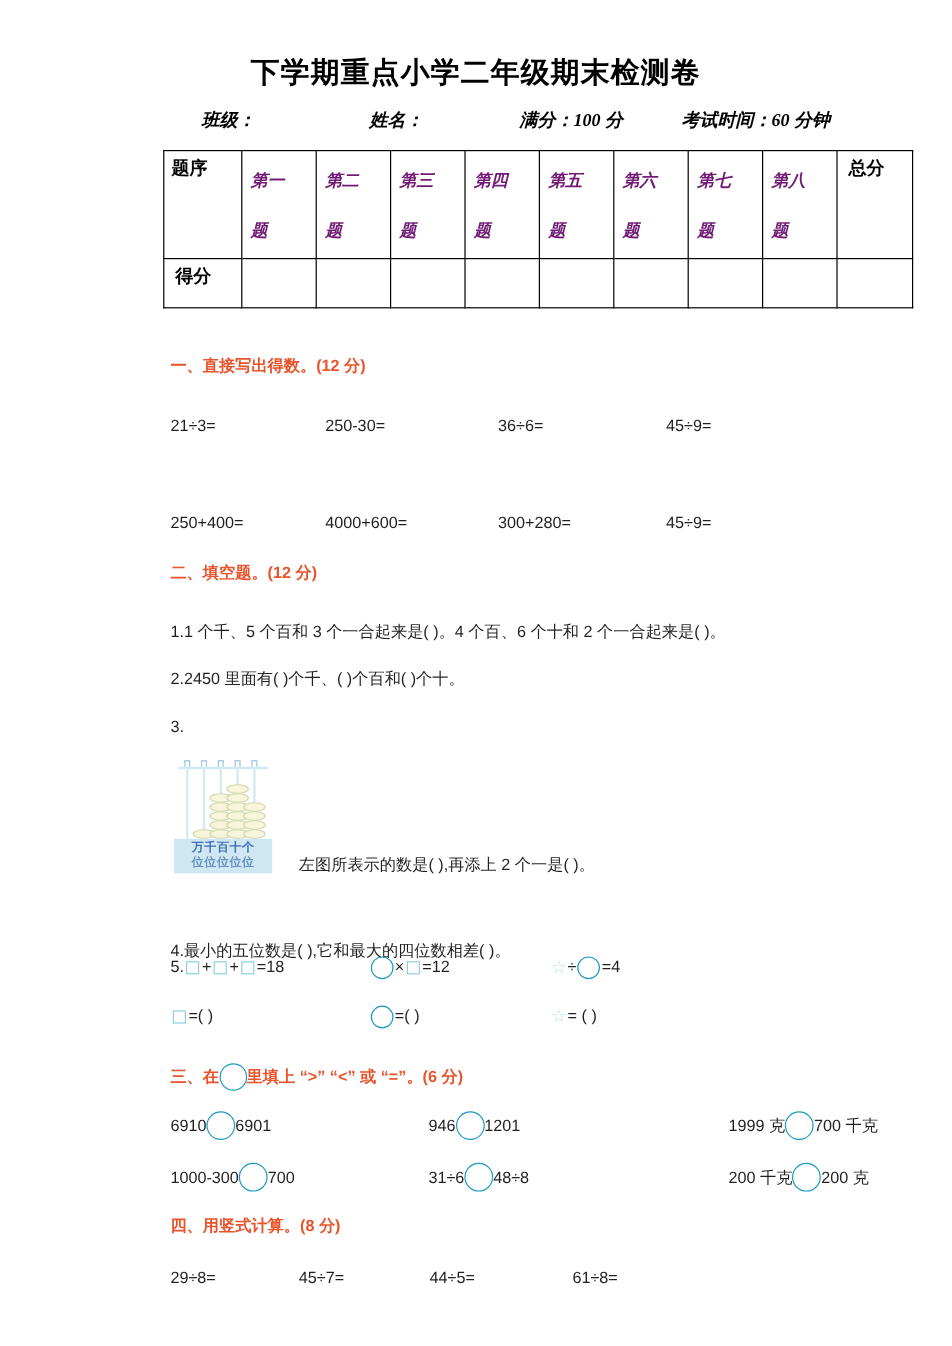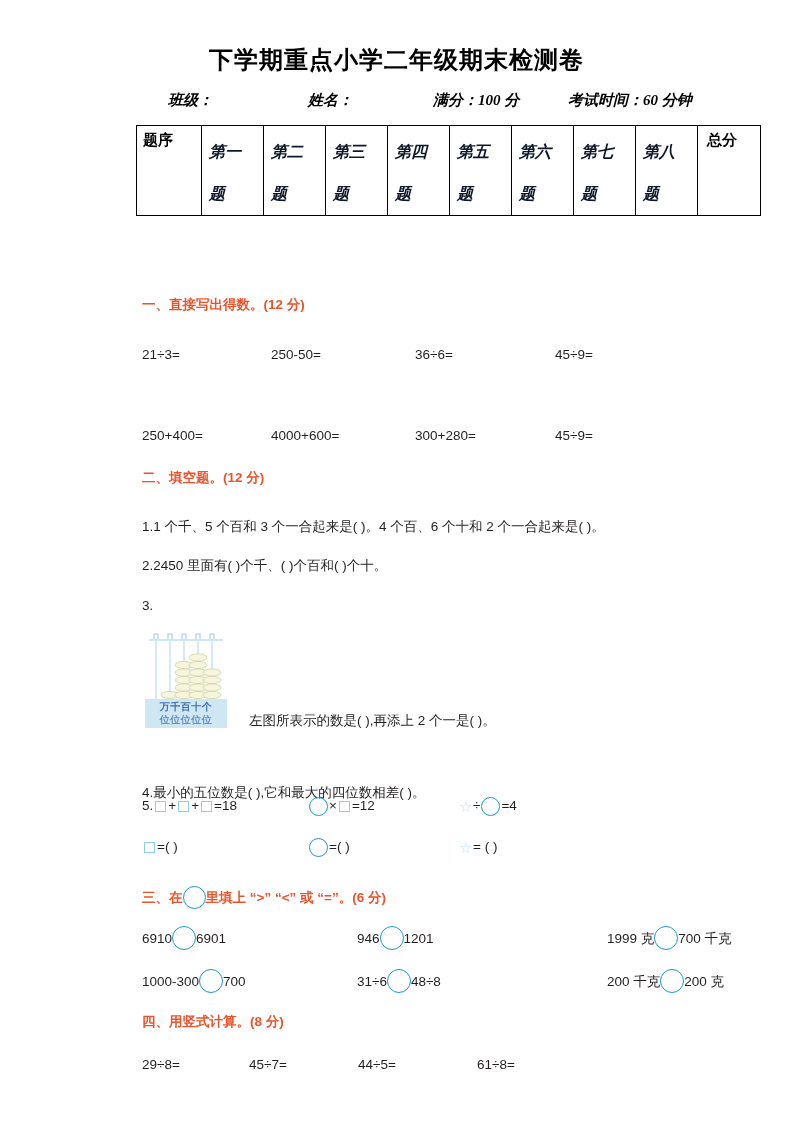--- a/index.html
+++ b/index.html
@@ -80,22 +80,22 @@
     font-family: "Liberation Sans", sans-serif;
     font-weight: bold;
     font-size: 15px;
     padding: 5px 0 0 6px;
     color: #000;
   }
   .cell-item {
     font-family: "Liberation Serif", "DejaVu Serif", serif;
     font-style: italic;
     font-weight: bold;
-    font-size: 16px;
-    color: #0f172a;
+    font-size: 14px;
+    color: #701a75;
     padding: 5px 0 0 7px;
     line-height: 42px;
   }
   .cell-item .ci-a { display: block; }
   .cell-item .ci-b { display: block; }
   .cell-total {
     font-family: "Liberation Sans", sans-serif;
     font-weight: bold;
     font-size: 15px;
     padding: 5px 0 0 9px;
@@ -262,29 +262,43 @@
       <td class="col-item">
         <div class="cell-item">
           <span class="ci-a">第八</span>
           <span class="ci-b">题</span>
         </div>
       </td>
       <td class="col-total">
         <div class="cell-total">总分</div>
       </td>
     </tr>
+    <tr class="row-score">
+      <td>
+        <div class="cell-total">得分</div>
+      </td>
+      <td></td>
+      <td></td>
+      <td></td>
+      <td></td>
+      <td></td>
+      <td></td>
+      <td></td>
+      <td></td>
+      <td></td>
+    </tr>
   </tbody>
     </table>
 
   <div class="sec-head" style="top:296px;">
     <span>一、直接写出得数。</span><span class="pts">(12 分)</span>
   </div>
 
   <div class="calc-row" style="top:347px;">
-    <span class="c1">21÷3=</span><span class="c2">250-50=</span><span class="c3">36÷6=</span><span class="c4">45÷9=</span>
+    <span class="c1">21÷3=</span><span class="c2">250-30=</span><span class="c3">36÷6=</span><span class="c4">45÷9=</span>
   </div>
   <div class="calc-row" style="top:428px;">
     <span class="c1">250+400=</span><span class="c2">4000+600=</span><span class="c3">300+280=</span><span class="c4">45÷9=</span>
   </div>
 
   <div class="sec-head" style="top:469px;">
     <span>二、填空题。</span><span class="pts">(12 分)</span>
   </div>
 
   <div class="txt" style="left:142px; top:518px;">1.1 个千、5 个百和 3 个一合起来是(      )。4 个百、6 个十和 2 个一合起来是(      )。</div>

